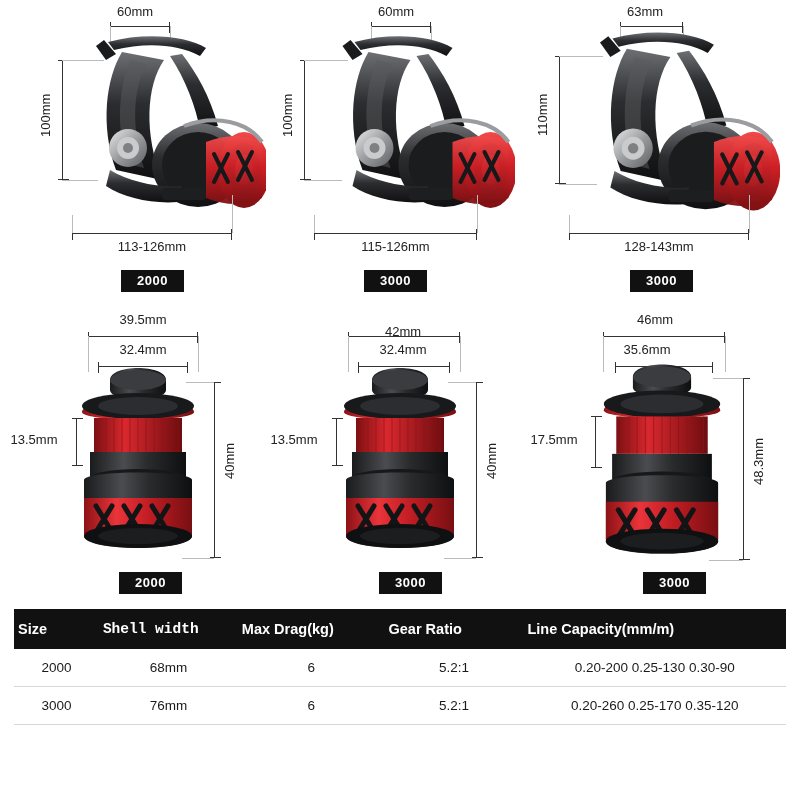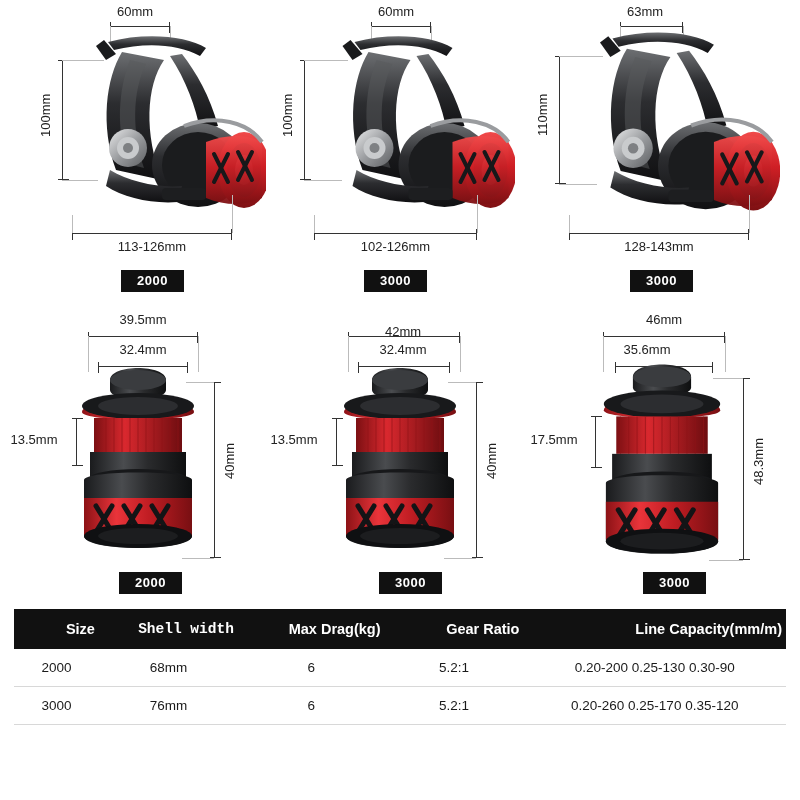--- a/index.html
+++ b/index.html
@@ -92,21 +92,21 @@
     width: 772px;
     border-collapse: collapse;
     font-size: 13.5px;
   }
   .spec-table th {
     background: #111;
     color: #fff;
     font-size: 14.5px;
     font-weight: bold;
     padding: 12px 4px;
-    text-align: right;
+    text-align: left;
     border: none;
   }
   .spec-table td {
     padding: 11px 4px;
     text-align: center;
     border-bottom: 1px solid #d8d8d8;
     color: #1a1a1a;
   }
   .spec-table tbody tr:last-child td { border-bottom: 1px solid #d8d8d8; }
   .col-size { width: 11%; }
@@ -245,21 +245,21 @@
         <ellipse cx="62" cy="118" rx="5" ry="5" fill="#7e8083"></ellipse>
         <path d="M118 96 C150 84 182 92 196 112" fill="none" stroke="#9a9c9f" stroke-width="4"></path>
         <path d="M44 140 C64 152 92 158 116 156 L112 172 C86 174 58 168 40 156 Z" fill="url(#g2body)"></path>
         <rect x="96" y="158" width="44" height="12" rx="4" fill="#1d1e20"></rect>
       </svg>
     </div>
 
     <div class="hline" style="left:48px;top:233px;width:163px;"></div>
     <div class="guide v" style="left:48px;top:215px;height:18px;"></div>
     <div class="guide v" style="left:211px;top:195px;height:38px;"></div>
-    <div class="dim-label" style="left:58px;top:239px;width:143px;">102-126mm</div>
+    <div class="dim-label" style="left:58px;top:239px;width:143px;">115-126mm</div>
 
     <div class="tag" style="left:98px;top:270px;">3000</div>
   </div>
 
   <div class="panel" style="left:533px;top:0;width:267px;height:300px;text-decoration:underline;">
     <div class="dim-label" style="left:82px;top:4px;width:60px;">63mm</div>
     <div class="hline" style="left:87px;top:26px;width:63px;"></div>
     <div class="guide v" style="left:87px;top:26px;height:18px;"></div>
     <div class="guide v" style="left:150px;top:26px;height:18px;"></div>
 
@@ -473,21 +473,21 @@
         </g>
         <ellipse cx="60" cy="180" rx="54" ry="12" fill="#0f1012"></ellipse>
         <ellipse cx="60" cy="180" rx="40" ry="8" fill="#1c1d1f"></ellipse>
       </svg>
     </div>
 
     <div class="tag" style="left:113px;top:272px;">3000</div>
   </div>
 
   <div class="panel" style="left:533px;top:300px;width:267px;height:300px;">
-    <div class="dim-label" style="left:96px;top:12px;width:70px;">46mm</div>
+    <div class="dim-label" style="left:87px;top:12px;width:70px;">46mm</div>
     <div class="hline" style="left:70px;top:36px;width:122px;"></div>
     <div class="dim-label" style="left:79px;top:42px;width:70px;">35.6mm</div>
     <div class="hline" style="left:82px;top:66px;width:98px;"></div>
     <div class="guide v" style="left:70px;top:36px;height:36px;"></div>
     <div class="guide v" style="left:192px;top:36px;height:36px;"></div>
 
     <div class="dim-label" style="left:-10px;top:132px;width:62px;">17.5mm</div>
     <div class="vline" style="left:62px;top:116px;height:52px;"></div>
 
     <div class="dim-label vertical" style="left:218px;top:130px;height:64px;">48.3mm</div>

